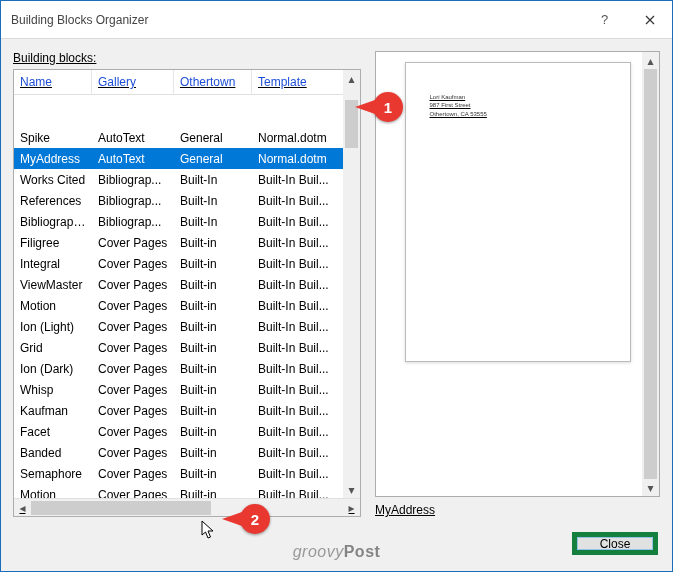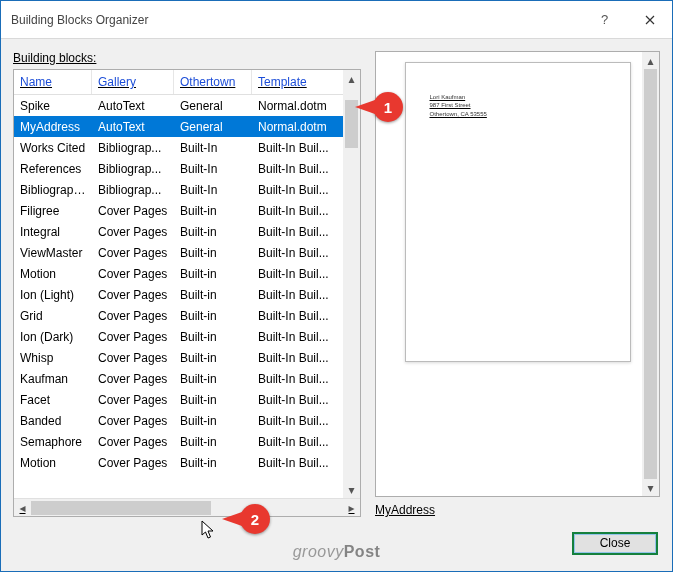--- a/index.html
+++ b/index.html
@@ -12,21 +12,21 @@
   .leftpane { flex: 0 0 348px; display: flex; flex-direction: column; }
   .leftlabel { margin-bottom: 4px; color: #000; }
   .listwrap { flex: 1; border: 1px solid #adadad; background: #fff; position: relative; display: flex; flex-direction: column; }
   .listhead { display: flex; background: #fff; border-bottom: 1px solid #e0e0e0; }
   .listhead .col { padding: 5px 6px; font-size: 12px; color: #1d4ed8; border-right: 1px solid #e6e6e6; background: #fff; }
   .col-name { width: 78px; }
   .col-gallery { width: 82px; }
   .col-category { width: 78px; }
   .col-template { width: 92px; flex: 1; }
   .listbody { flex: 1; overflow: hidden; position: relative; }
-  .rows { position: absolute; inset: 0; overflow-y: hidden; }
+  .rows { position: absolute; inset: 0; overflow-y: hidden; margin-top: 32px; }
   .row { display: flex; height: 21px; align-items: center; color: #000; }
   .row .cell { padding: 0 6px; font-size: 12px; white-space: nowrap; overflow: hidden; text-overflow: ellipsis; }
   .row.selected { background: #0078d7; color: #fff; }
   .listfoot { height: 18px; display: flex; background: #f0f0f0; border-top: 1px solid #e0e0e0; }
   .hscroll-track { flex: 1; background: #f0f0f0; position: relative; display: flex; align-items: center; }
   .hscroll-arrow { width: 17px; height: 17px; display: flex; align-items: center; justify-content: center; color: #555; }
   .hscroll-thumb { position: absolute; left: 17px; width: 180px; height: 14px; background: #cdcdcd; }
   .vscroll { position: absolute; right: 0; top: 0; bottom: 18px; width: 17px; background: #f0f0f0; }
   .vscroll .vthumb { position: absolute; top: 30px; left: 2px; width: 13px; height: 48px; background: #cdcdcd; }
   .vscroll .varrow { position: absolute; left: 0; width: 17px; height: 17px; display: flex; align-items: center; justify-content: center; color: #555; }
@@ -35,21 +35,21 @@
   .leftbtns { margin-top: 10px; display: flex; gap: 6px; }
   .stdbtn { height: 23px; padding: 0 12px; background: #e1e1e1; border: 1px solid #adadad; font-size: 12px; color: #000; font-family: inherit; cursor: default; }
   .rightpane { flex: 1; display: flex; flex-direction: column; }
   .rightlabel { margin-bottom: 4px; color: #000; }
   .preview { flex: 1; border: 1px solid #adadad; background: #fff; position: relative; display: flex; align-items: flex-start; justify-content: center; padding: 10px 0; }
   .preview .vsc { position: absolute; right: 0; top: 0; bottom: 0; width: 17px; background: #f0f0f0; }
   .preview .vsc .vthumb2 { position: absolute; top: 17px; left: 2px; width: 13px; bottom: 17px; background: #cdcdcd; }
   .previewpage { width: 226px; height: 300px; background: #fff; border: 1px solid #bbb; box-shadow: 0 1px 3px rgba(0,0,0,0.15); padding: 30px 24px; font-size: 6px; color: #333; line-height: 1.4; }
   .previewname { margin-top: 6px; color: #000; }
   .footer { height: 46px; display: flex; align-items: center; justify-content: flex-end; padding: 0 14px 10px 0; }
-  .footer .stdbtn { width: 86px; background: #e1e1e1; border: 2px solid #15803d; box-shadow: 0 0 0 1px #93c3ea inset; }
+  .footer .stdbtn { width: 86px; background: #e1e1e1; border: 5px solid #15803d; box-shadow: 0 0 0 1px #93c3ea inset; }
   .annot { position: absolute; width: 30px; height: 30px; background: #e8382f; border-radius: 50%; color: #fff; font-weight: bold; font-size: 15px; display: flex; align-items: center; justify-content: center; box-shadow: 0 1px 3px rgba(0,0,0,0.4); z-index: 30; }
   .annot .tail { position: absolute; width: 0; height: 0; }
   .annot1 { top: 92px; left: 373px; }
   .annot1 .tail { left: -18px; top: 8px; border-top: 7px solid transparent; border-bottom: 7px solid transparent; border-right: 20px solid #e8382f; }
   .annot2 { top: 504px; left: 240px; }
   .annot2 .tail { left: -18px; top: 8px; border-top: 7px solid transparent; border-bottom: 7px solid transparent; border-right: 20px solid #e8382f; }
   .watermark { position: absolute; bottom: 11px; left: 50%; transform: translateX(-50%); font-family: Arial, sans-serif; font-size: 16px; color: rgba(80,80,80,0.55); letter-spacing: 0.5px; font-style: italic; z-index: 40; pointer-events: none; }
   .watermark b { font-weight: bold; font-style: normal; color: rgba(60,60,60,0.6); }
   .cursor { position: absolute; top: 520px; left: 201px; z-index: 35; pointer-events: none; }
 </style>

